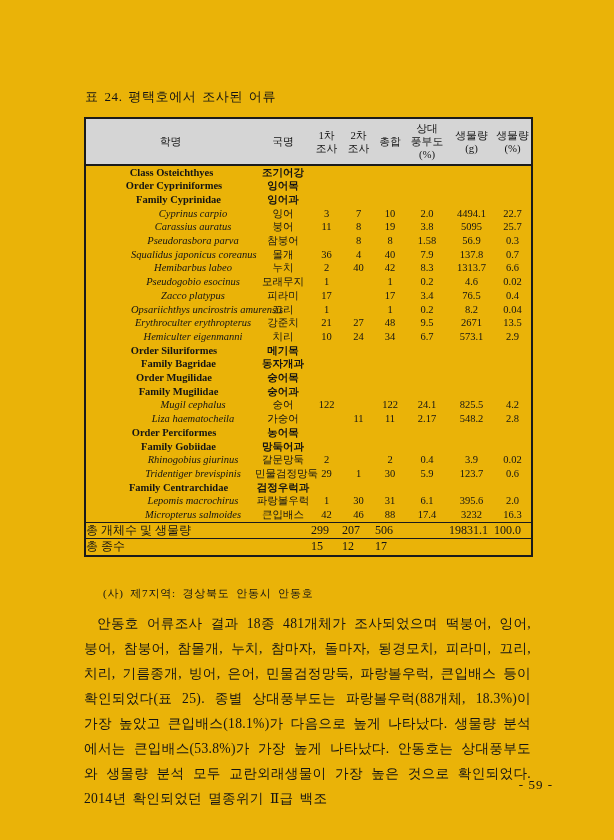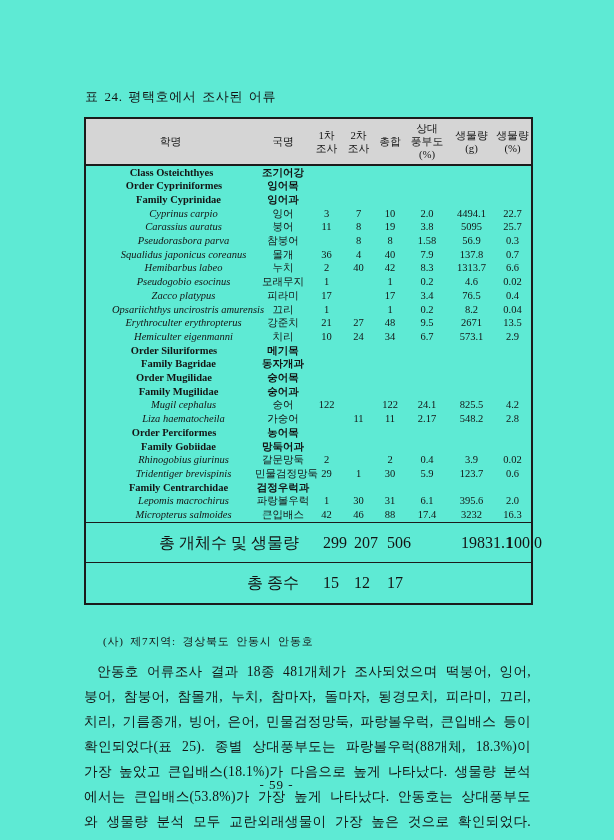--- a/index.html
+++ b/index.html
@@ -1,18 +1,18 @@
 <!DOCTYPE html>
 <html><head>
 <meta charset="utf-8">
 <style>
   html,body { margin:0; padding:0; background:#ffffff; }
   .page {
     width:614px; height:840px; position:relative; overflow:hidden;
-    background:#5eead4; color:#141414;
+    background:#eab308; color:#141414;
     font-family:"Liberation Serif","DejaVu Serif",serif;
   }
   .content { padding:88px 83px 0 84px; }
 
   .table-label {
     font-size:13px; letter-spacing:0.6px; word-spacing:2px; margin:0 0 11px 1px;
   }
 
   table.fish {
     border-collapse:collapse; width:447px; table-layout:fixed;
@@ -28,38 +28,38 @@
     height:13.7px; line-height:13.7px; padding:0;
     text-align:center; white-space:nowrap; vertical-align:middle;
   }
   table.fish td.name { text-align:center; }
   tr.rank-class td { font-weight:bold; }
   tr.rank-order td { font-weight:bold; }
   tr.rank-family td { font-weight:bold; }
   tr.rank-class  td.name { padding-left:2px; }
   tr.rank-order  td.name { padding-left:7px; }
   tr.rank-family td.name { padding-left:16px;margin-top:45px; }
-  tr.rank-species td.name { font-style:italic; padding-left:26px; }
+  tr.rank-species td.name { font-style:italic; padding-left:45px; }
   table.fish tfoot td {
     border-top:1.5px solid #1b1b1b; height:15.5px; line-height:15.5px;
-    padding:12px; text-align:right; white-space:nowrap; font-size:16px;
+    padding:0; text-align:left; white-space:nowrap; font-size:12px;
   }
 
   .section-heading {
     margin:29px 0 0 0; padding-left:19px;
     font-size:11px; letter-spacing:0.8px; word-spacing:3px;
   }
   .body-paragraph {
     margin:10px 0 0 0; font-size:13.6px; line-height:25px;
     text-align:justify; text-indent:13px;
     letter-spacing:0.3px; word-spacing:2.5px;
   }
   .page-number {
     position:absolute; top:777px; left:0; width:553px;
-    text-align:center; font-size:13px; letter-spacing:1px;
+    text-align:right; font-size:13px; letter-spacing:1px;
   }
 </style>
 </head>
 <body>
 
 <div class="page">
   <div class="content">
 
     <p class="table-label">표 24. 평택호에서 조사된 어류</p>
 

